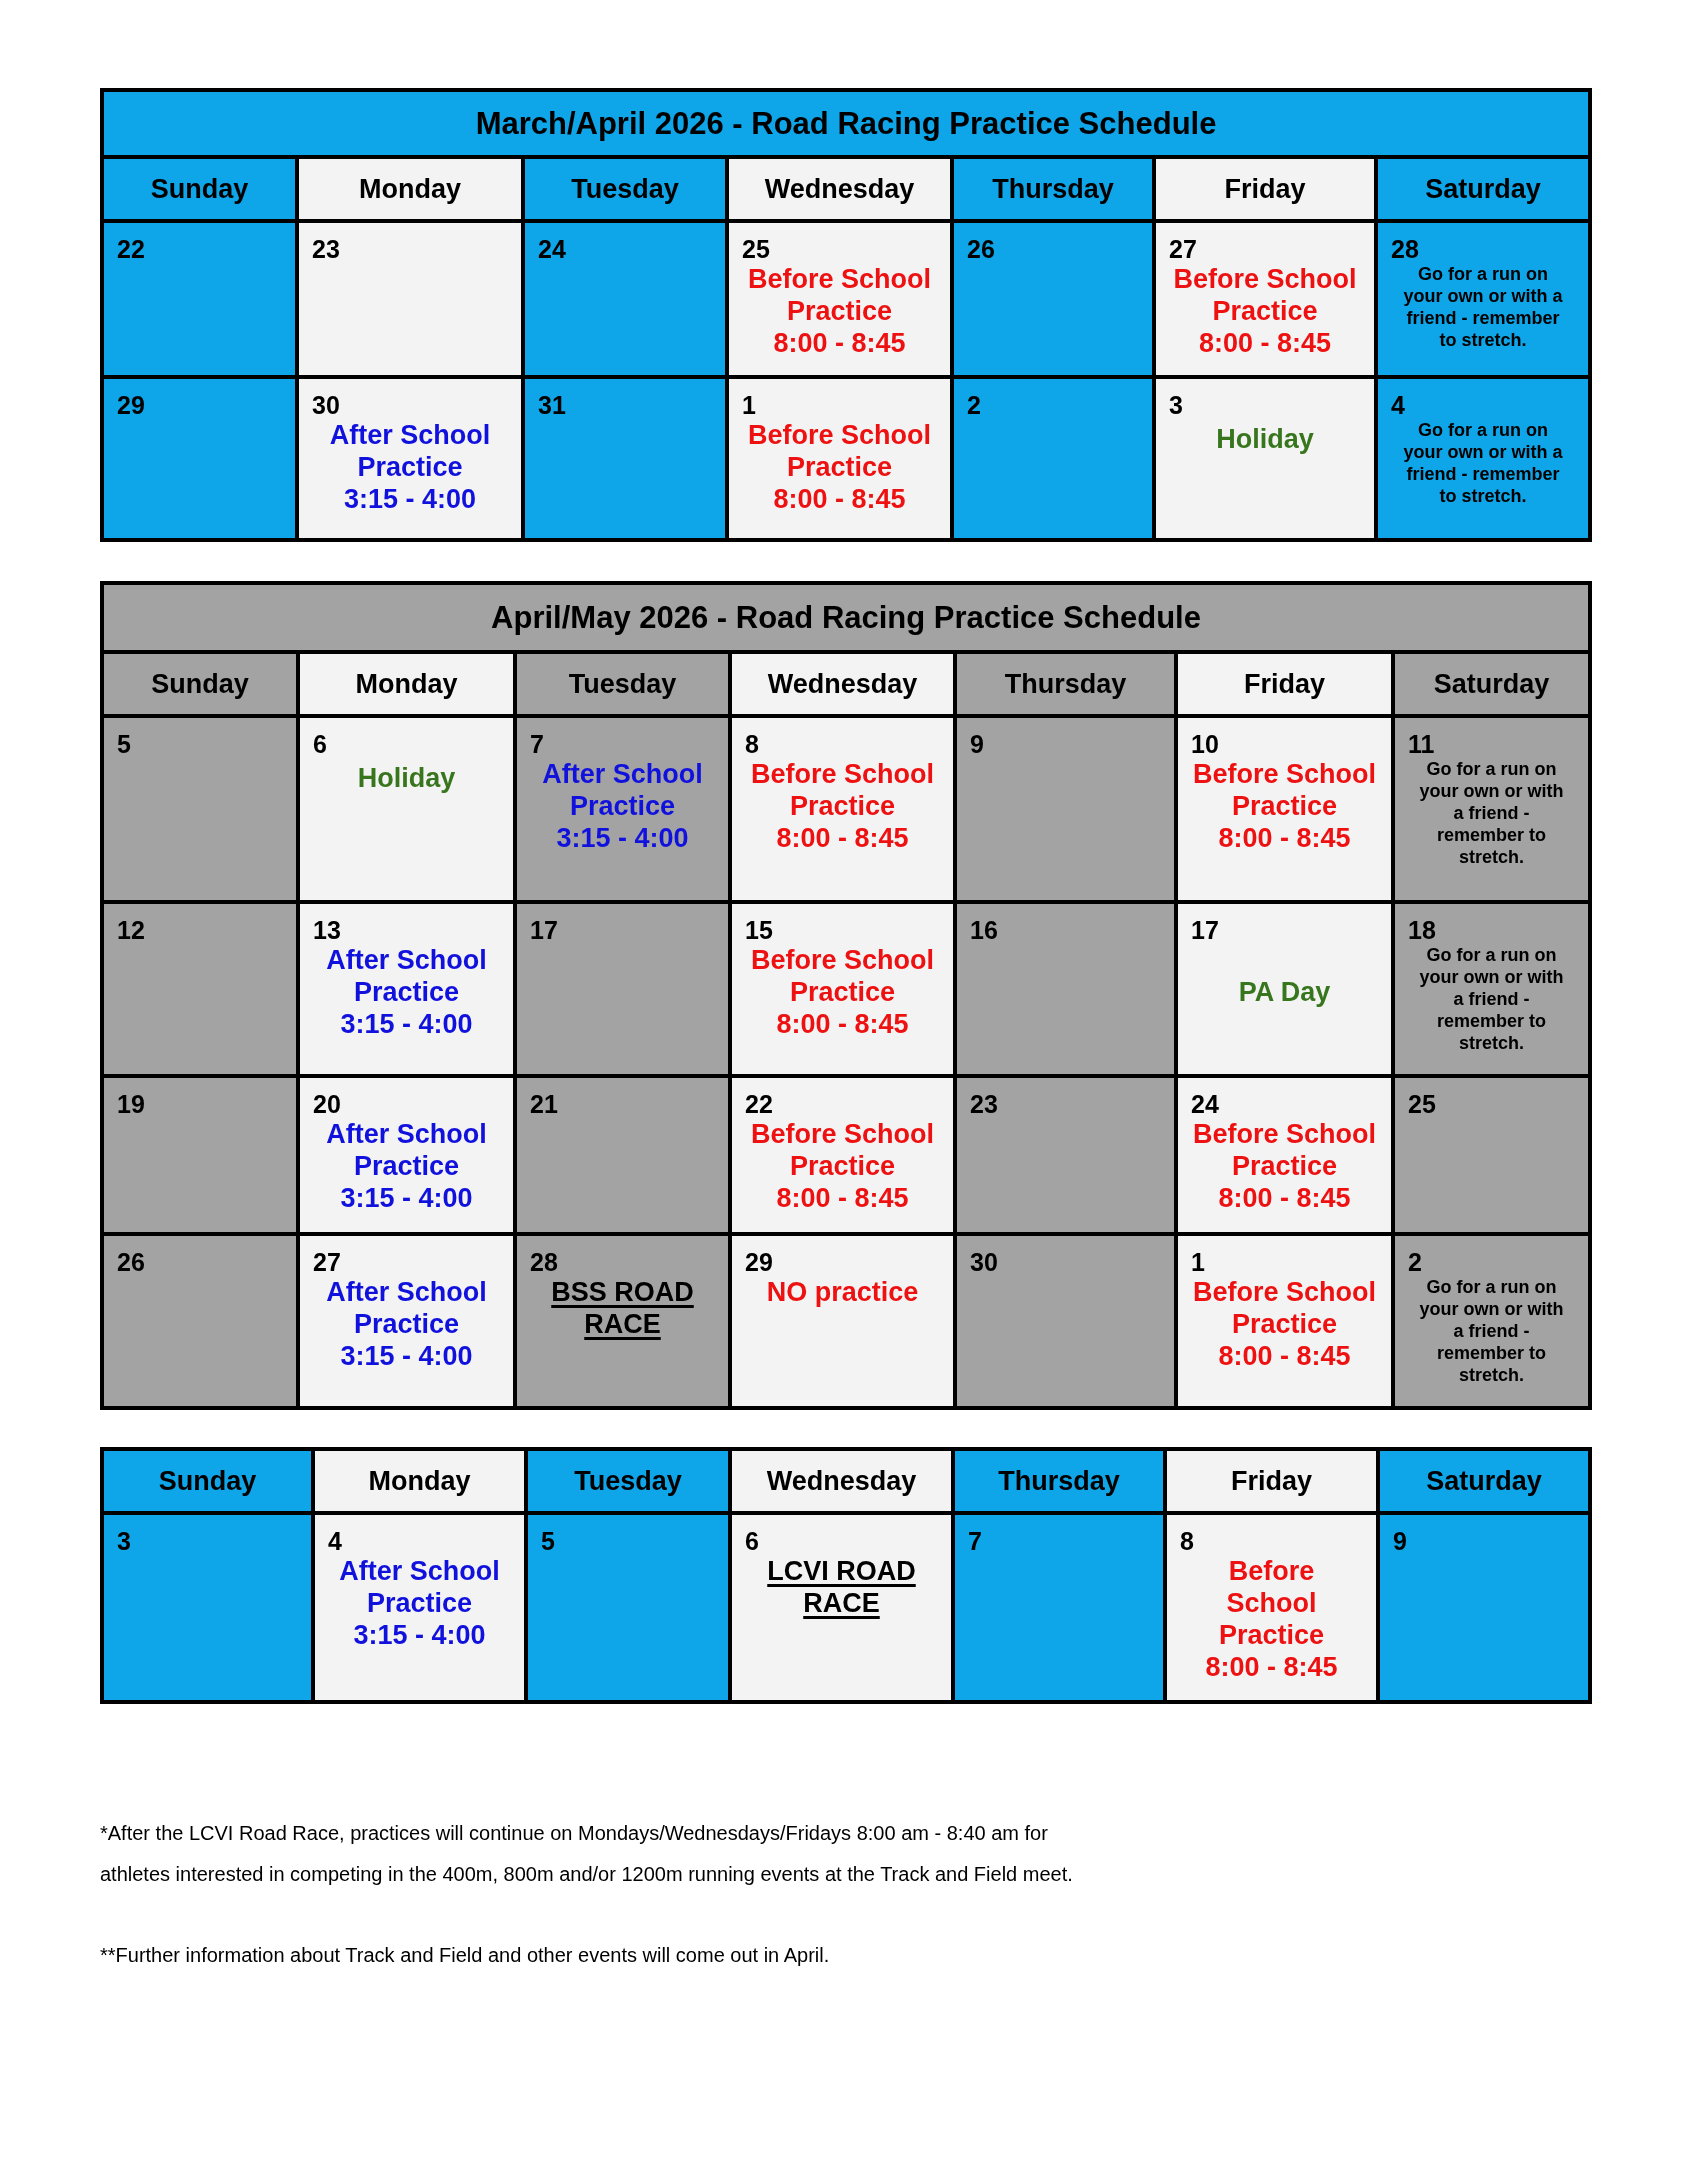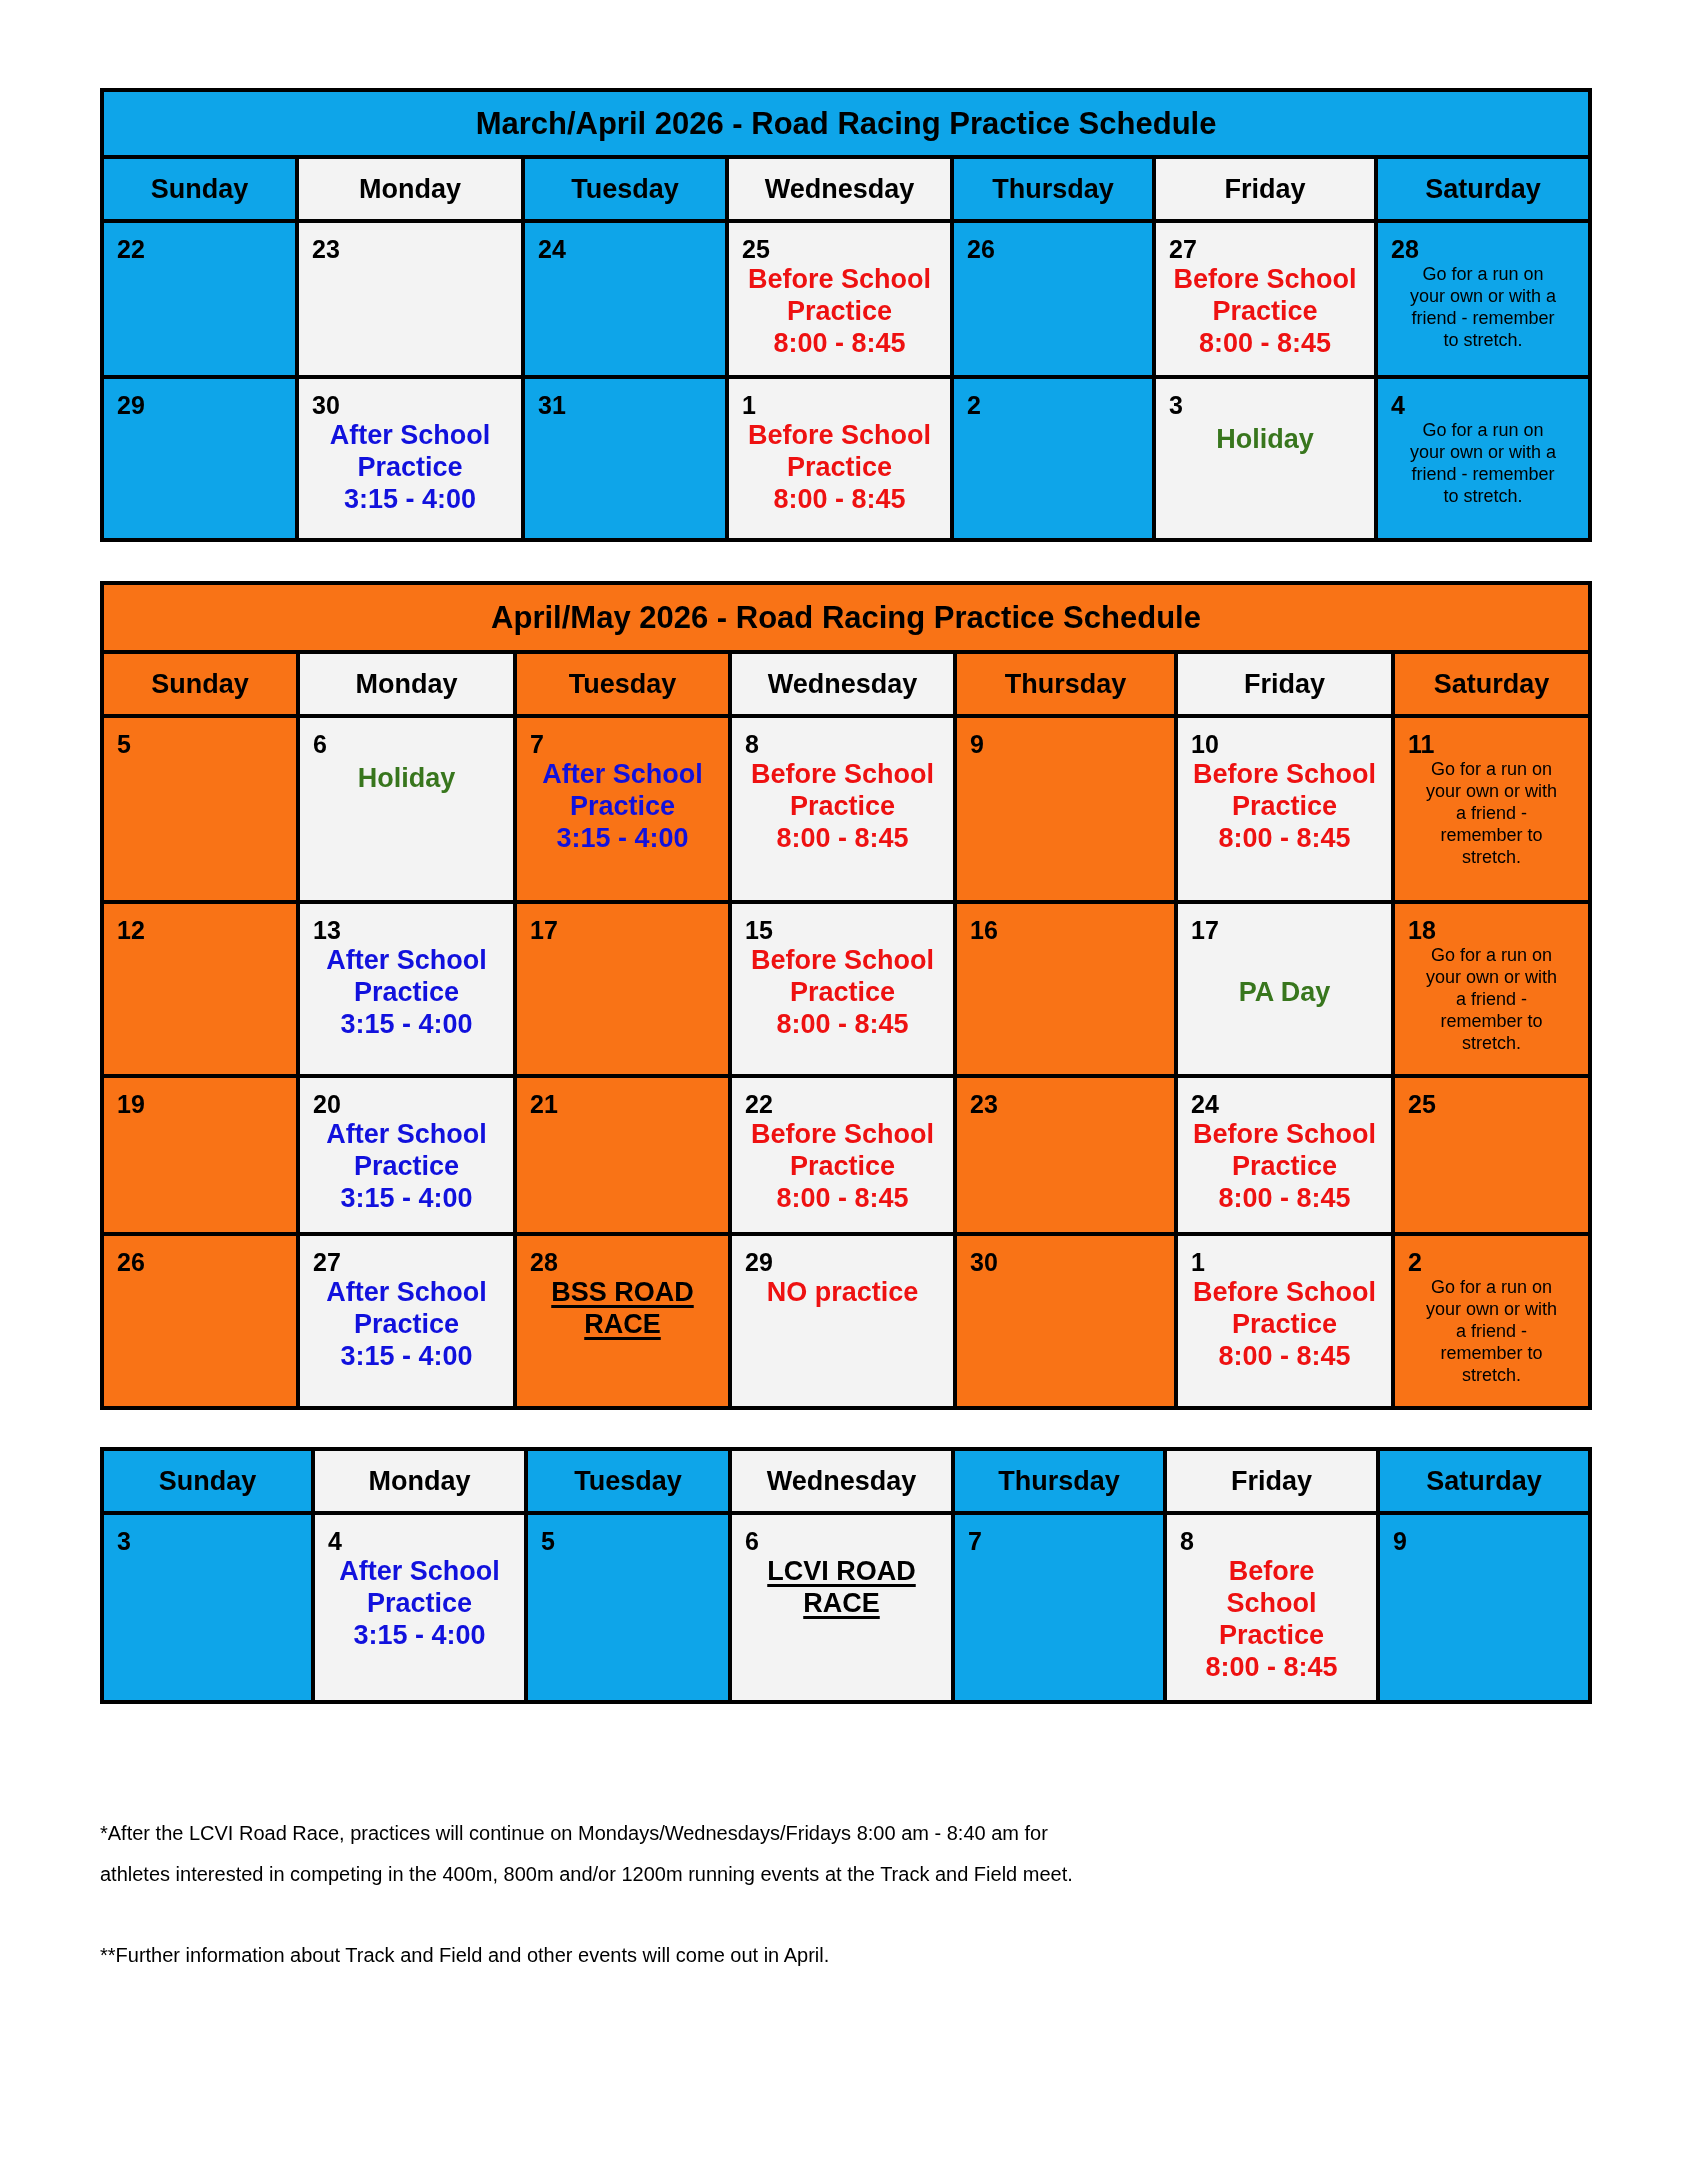--- a/index.html
+++ b/index.html
@@ -2,31 +2,31 @@
 <html><head>
 <meta charset="utf-8">
 <style>
   html, body { margin:0; padding:0; background:#ffffff; }
   body { width:1683px; height:2178px; position:relative; font-family:"Liberation Sans", sans-serif; color:#000; overflow:hidden; }
   .cal { position:absolute; left:100px; width:1487px; border-collapse:collapse; table-layout:fixed; }
   .cal td, .cal th { border:4px solid #000; padding:0; vertical-align:top; }
   .cal .title { font-weight:bold; font-size:31px; text-align:center; vertical-align:middle; }
   .cal .dow { font-weight:bold; font-size:27px; text-align:center; vertical-align:middle; }
   .blue { background:#0ea5e9; }
-  .yellow { background:#f97316; }
+  .yellow { background:#a3a3a3; }
   .gray { background:#f3f3f3; }
   .cell-inner { padding:12px 0 0 13px; }
   .date { font-weight:bold; font-size:25px; line-height:28px; display:block; }
   .ev { font-weight:bold; font-size:27px; line-height:32px; text-align:center; padding-right:13px; white-space:pre-line; }
   .ev.red { color:#ee1111; }
   .ev.blue-t { color:#1111dd; }
   .ev.green { color:#38761d; margin-top:4px; }
   .ev.race { color:#000; text-decoration:underline; text-decoration-thickness:3px; text-underline-offset:4px; }
   .ev.mid { margin-top:32px; }
-  .note { font-weight:normal; font-size:18px; line-height:22px; text-align:center; padding-right:13px; white-space:pre-line; }
+  .note { font-weight:bold; font-size:18px; line-height:22px; text-align:center; padding-right:13px; white-space:pre-line; }
   .footer { position:absolute; left:100px; width:1525px; font-size:20px; line-height:41px; }
   .footer p { margin:0; }
 </style>
 </head>
 <body>
 
 <table class="cal" style="top:88px;">
   <colgroup>
     <col style="width:195px">
       <col style="width:226px">

